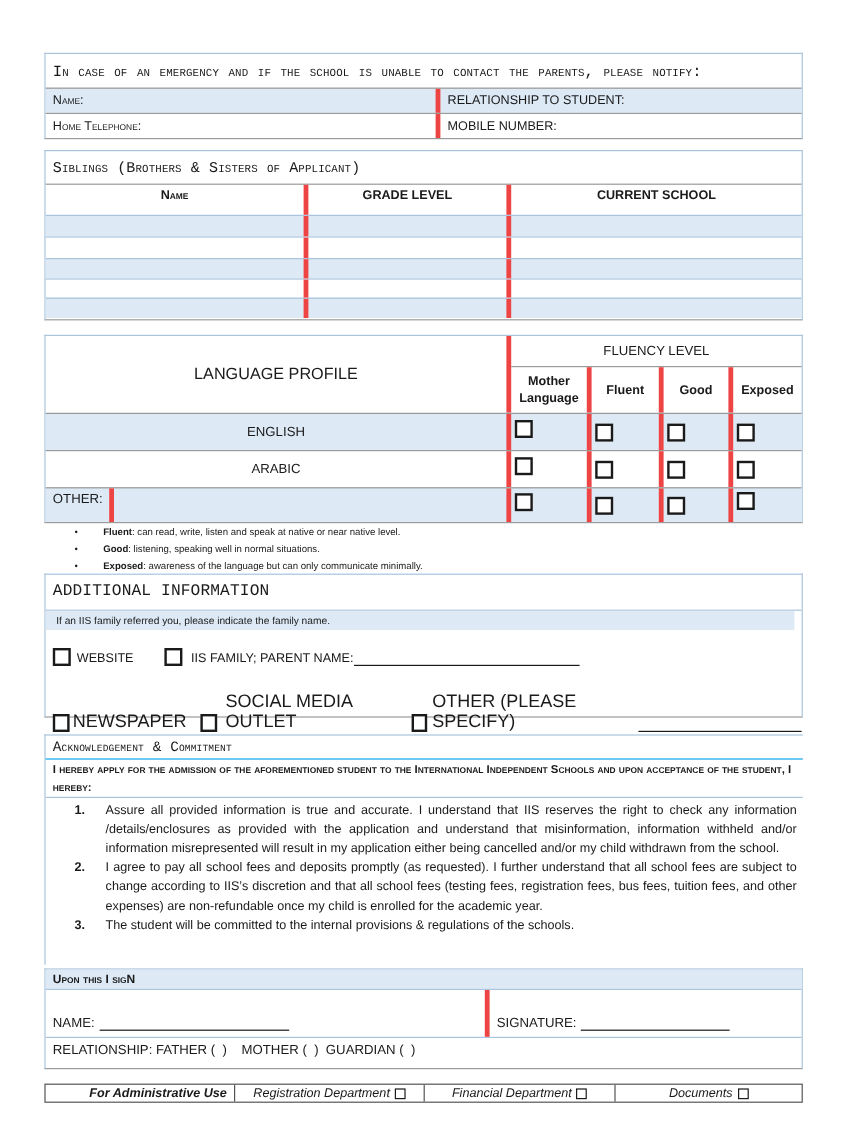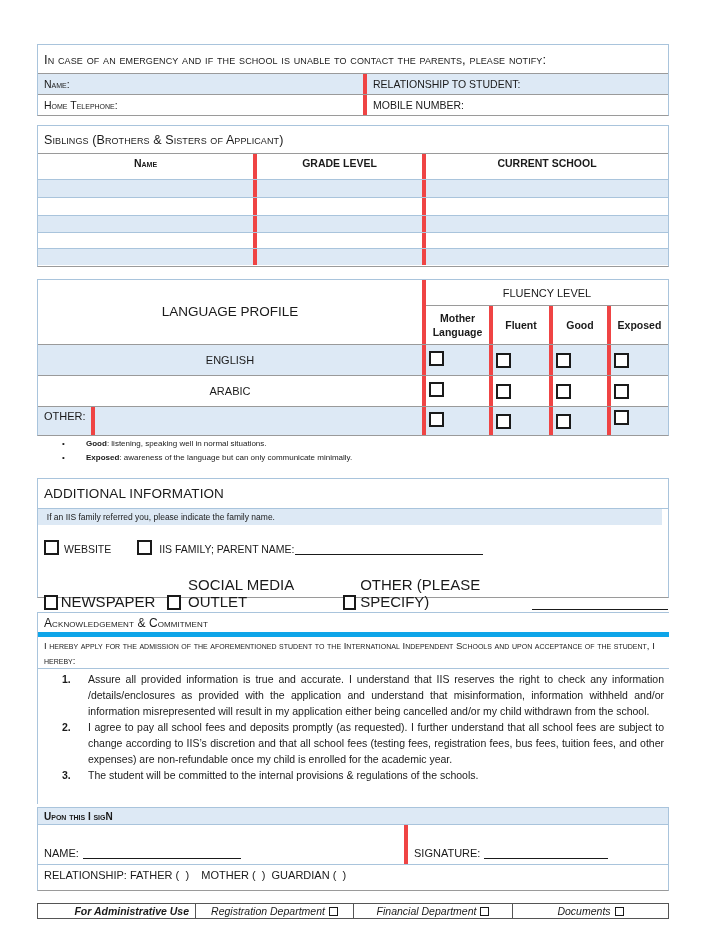--- a/index.html
+++ b/index.html
@@ -1,20 +1,20 @@
 <!DOCTYPE html>
 <html><head>
   <meta charset="utf-8">
   <style>
     * { box-sizing: border-box; margin: 0; padding: 0; }
     html, body { width: 717px; height: 952px; background: #ffffff; overflow: hidden; }
     body { font-family: "Liberation Sans", "DejaVu Sans", sans-serif; color: #1a1a1a; position: relative; }
     .sec { position: absolute; left: 37px; width: 632px; }
     .box { border: 1px solid #a9c4dc; border-bottom-color: #9a9a9a; }
-    .title { font-size: 12.5px; padding: 0 6px; display: flex; align-items: center; letter-spacing: 0.1px; }
+    .title { font-size: 12.5px; padding: 0 6px; display: flex; align-items: center; letter-spacing: 0.1px; font-family: Liberation Mono, monospace; }
     .sc { font-variant: small-caps; }
     .row { display: flex; border-top: 1px solid #9a9a9a; }
     .cell { font-size: 10.5px; padding: 0 6px; display: flex; align-items: center; }
     .shade { background: #dde9f5; }
     .vl { border-left: 4px solid #ef4444; }
     .cb { display: inline-block; width: 15px; height: 15px; border: 2px solid #1a1a1a; background: #fff; }
     .cb-sm { display: inline-block; width: 9px; height: 9px; border: 1.5px solid #1a1a1a; margin-left: 4px; vertical-align: -1px; }
     .uline { display: inline-block; border-bottom: 1px solid #1a1a1a; height: 11px; vertical-align: baseline; }
   </style>
 </head>
@@ -124,20 +124,21 @@
           <span class="cb"></span>
         </div>
       <div class="vl" style="flex:1; padding-left:3px; height:100%; display:flex; align-items:flex-start; padding-top:3px;">
           <span class="cb"></span>
         </div>
     </div>
   </div>
 </div>
 
 <div style="position:absolute; left:62px; top:437px; font-size:8px; line-height:14px;">
+  <div><span style="display:inline-block; width:24px;">•</span><b>Fluent</b><span>: can read, write, listen and speak at native or near native level.</span></div>
   <div><span style="display:inline-block; width:24px;">•</span><b>Good</b><span>: listening, speaking well in normal situations.</span></div>
   <div><span style="display:inline-block; width:24px;">•</span><b>Exposed</b><span>:  awareness of the language but can only communicate minimally.</span></div>
 </div>
 
 <div class="sec box" style="top:478px; height:120px;">
   <div class="title" style="height:29px; font-size:13.5px;">ADDITIONAL INFORMATION</div>
   <div style="height:1px; background:#a9c4dc;"></div>
   <div class="cell shade" style="height:16px; font-size:10px; margin-right:6px;">
     &nbsp;<span style="font-size:8.5px;">If an IIS family referred you, please indicate the family name.</span>
   </div>
@@ -154,21 +155,21 @@
     <span class="cb" style="margin-left:12px;"></span>
     <span style="margin-left:7px;">SOCIAL MEDIA OUTLET</span>
     <span class="cb" style="margin-left:7px;"></span>
     <span style="margin-left:4px;">OTHER (PLEASE SPECIFY)</span>
     <span class="uline" style="width:155px; margin-left:3px;"></span>
   </div>
 </div>
 
 <div class="sec" style="top:612px; height:192px; border-top:1px solid #a9c4dc; border-left:1px solid #a9c4dc;">
   <div class="title sc" style="height:19px; font-size:12px;">Acknowledgement &amp; Commitment</div>
-  <div class="sc" style="border-top:5px solid #0ea5e9; font-weight:normal; font-size:9.5px; line-height:15px; padding:1px 6px 0 6px;">I hereby apply for the admission of the aforementioned student to the International Independent Schools and upon acceptance of the student, I hereby:</div>
+  <div class="sc" style="border-top:1px solid #0ea5e9; font-weight:bold; font-size:9.5px; line-height:15px; padding:1px 6px 0 6px;">I hereby apply for the admission of the aforementioned student to the International Independent Schools and upon acceptance of the student, I hereby:</div>
   <div style="border-top:1px solid #a9c4dc; padding:2px 5px 0 24px;">
     <div style="display:flex; font-size:10.5px; line-height:16px;">
       <span style="width:26px; font-weight:bold; flex-shrink:0;">1.</span>
       <span style="text-align:justify;">Assure all provided information is true and accurate. I understand that IIS reserves the right to check any information /details/enclosures as provided with the application and understand that misinformation, information withheld and/or information misrepresented will result in my application either being cancelled and/or my child withdrawn from the school.</span>
     </div>
     <div style="display:flex; font-size:10.5px; line-height:16px;">
       <span style="width:26px; font-weight:bold; flex-shrink:0;">2.</span>
       <span style="text-align:justify;">I agree to pay all school fees and deposits promptly (as requested). I further understand that all school fees are subject to change according to IIS’s discretion and that all school fees (testing fees, registration fees, bus fees, tuition fees, and other expenses) are non-refundable once my child is enrolled for the academic year.</span>
     </div>
     <div style="display:flex; font-size:10.5px; line-height:16px;">

